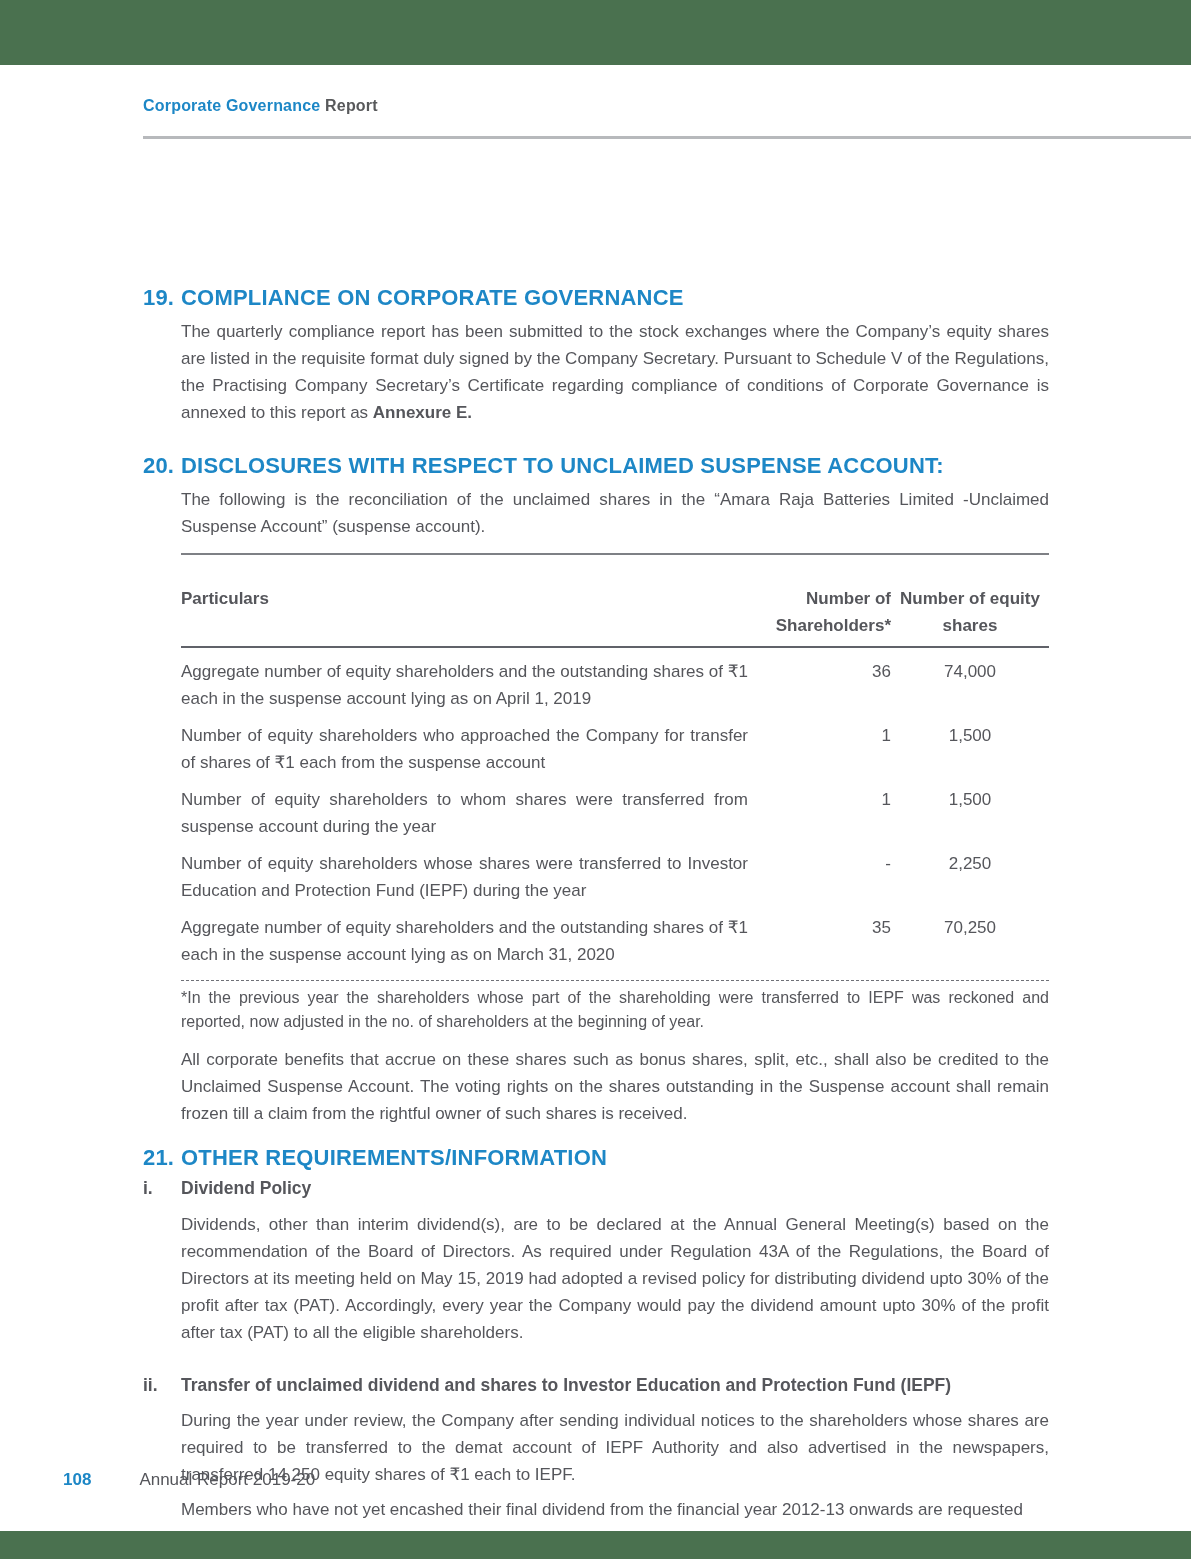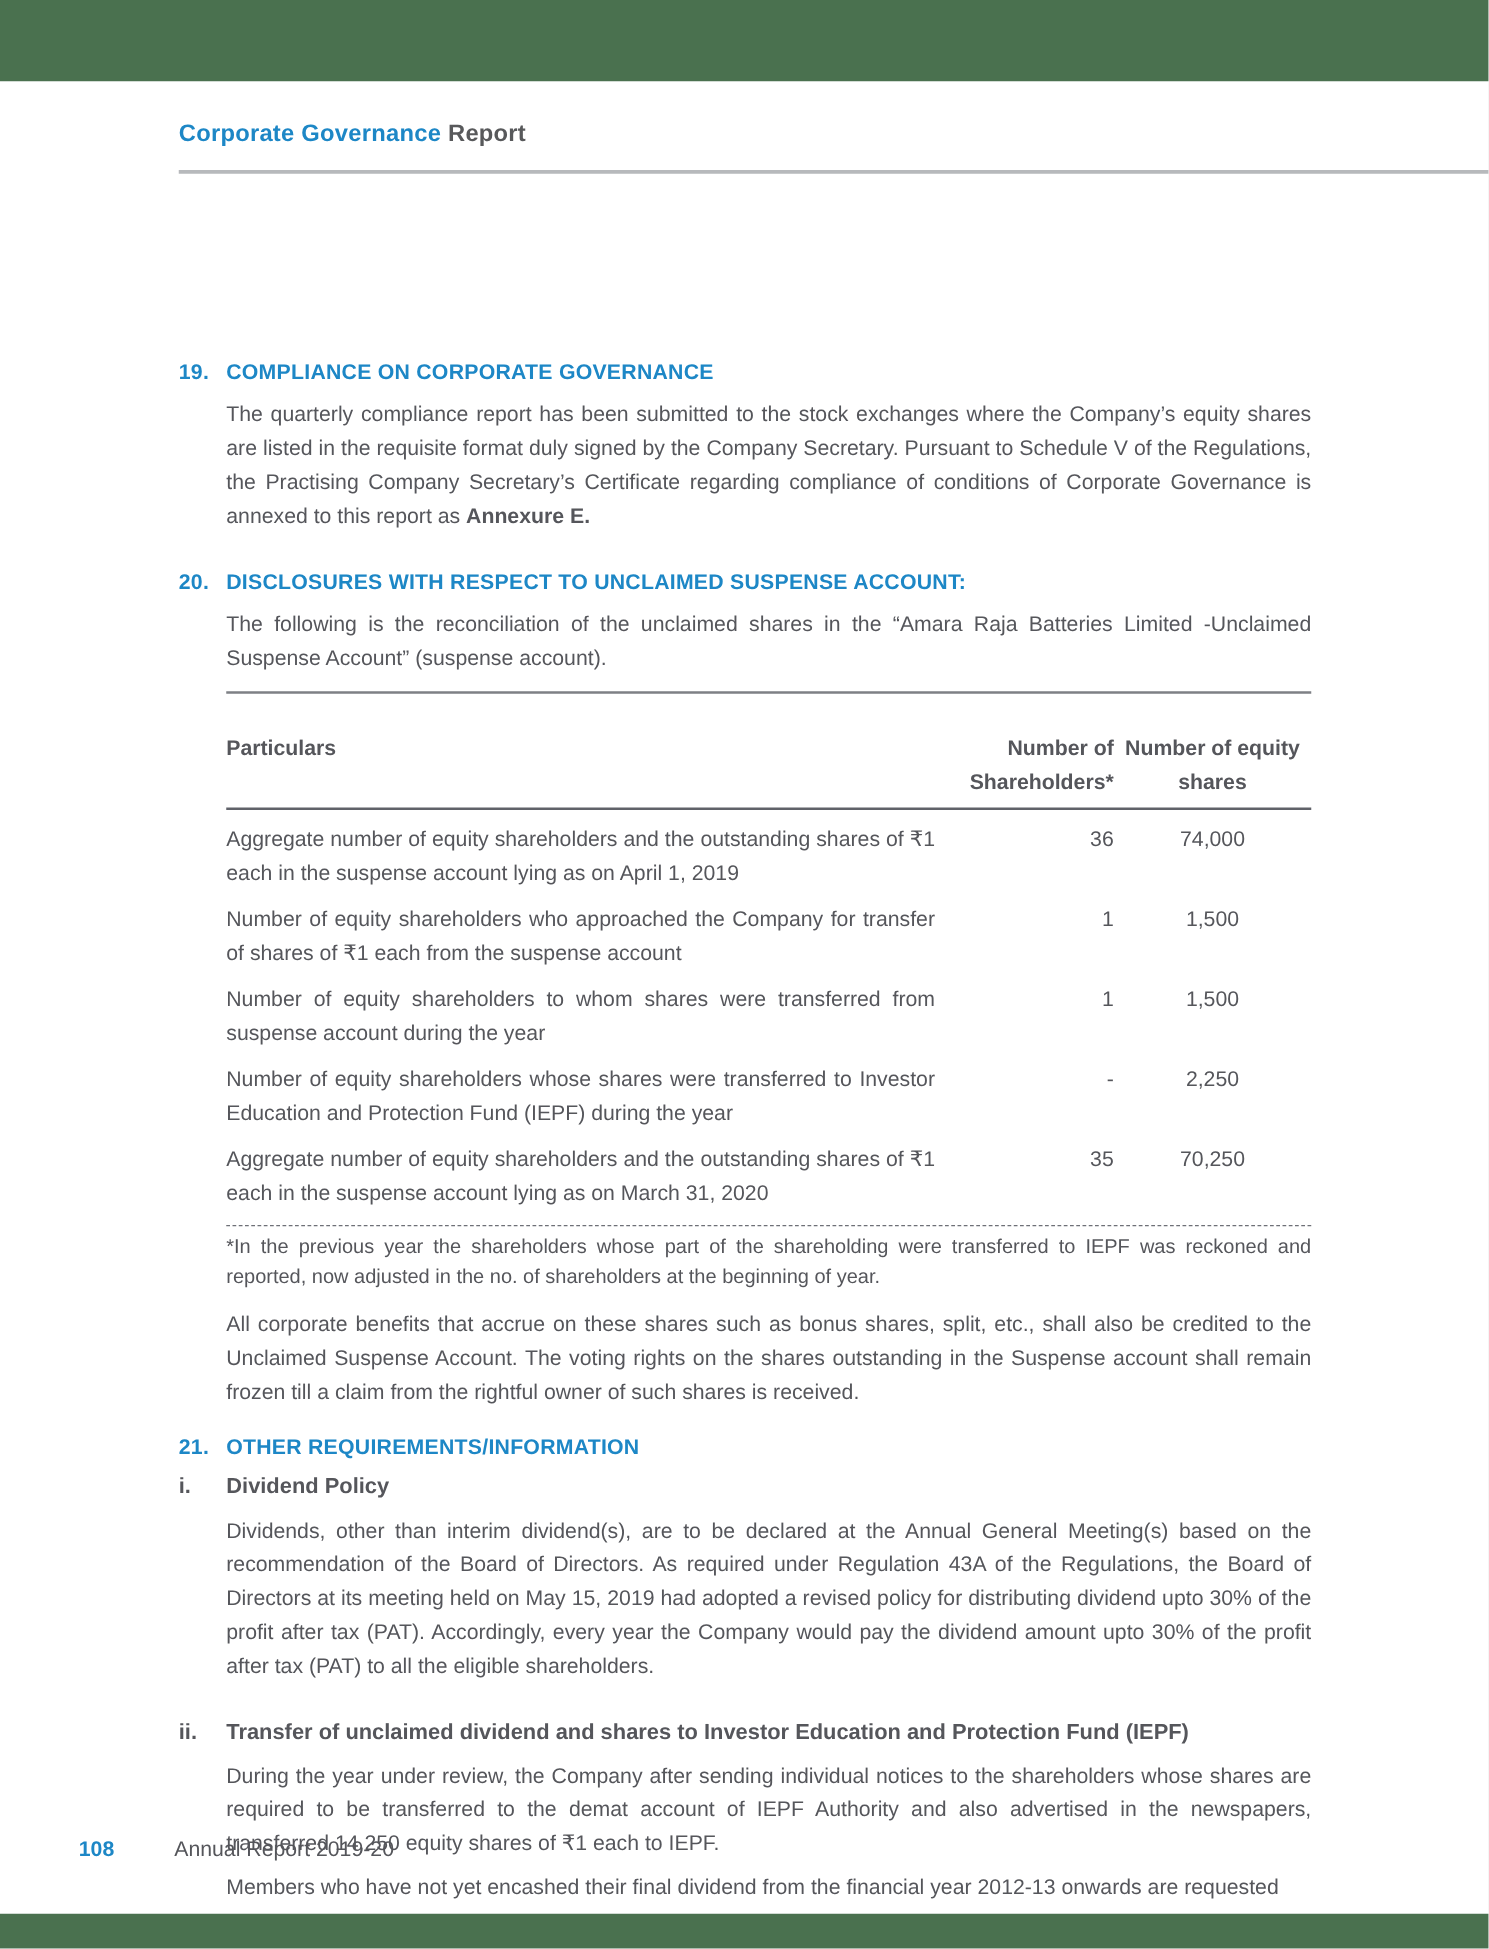--- a/index.html
+++ b/index.html
@@ -22,42 +22,42 @@
     background: #4A714F;
   }
   .bar-bottom {
     position: absolute; bottom: 0; left: 0;
     width: 100%; height: 28px;
     background: #4A714F;
   }
 
   .running-header {
     position: absolute; top: 97px; left: 143px;
-    font-size: 19px; font-weight: bold; letter-spacing: 0.2px;
+    font-size: 16px; font-weight: bold; letter-spacing: 0.2px;
   }
   .running-header .hl { color: #1d87c6; }
   .running-header .rest { color: #58595b; }
 
   .header-rule {
     position: absolute; top: 136px; left: 143px; right: 0;
     height: 3px; background: #b7b9bc;
   }
 
   .content {
     position: absolute; left: 143px; top: 0;
     width: 906px;
     font-size: 17px; line-height: 27px;
     color: #55565b;
   }
 
   .sec-row { display: flex; }
   .sec-num { width: 38px; flex: none; font-weight: bold; }
   .sec-body { flex: 1; min-width: 0; }
 
-  .h-blue { color: #1d87c6; font-weight: bold; font-size: 17px; letter-spacing: 0.2px; }
+  .h-blue { color: #1d87c6; font-weight: bold; font-size: 22px; letter-spacing: 0.2px; }
   .h-dark { color: #55565b; font-weight: bold; font-size: 17.5px; }
 
   .para { text-align: justify; }
   .para .b { font-weight: bold; }
 
   
   .tbl { border-top: 2px solid #7e8085; margin-top: 13px; }
   .tbl-header {
     display: flex; font-weight: bold;
     padding-top: 18px; padding-bottom: 7px;

